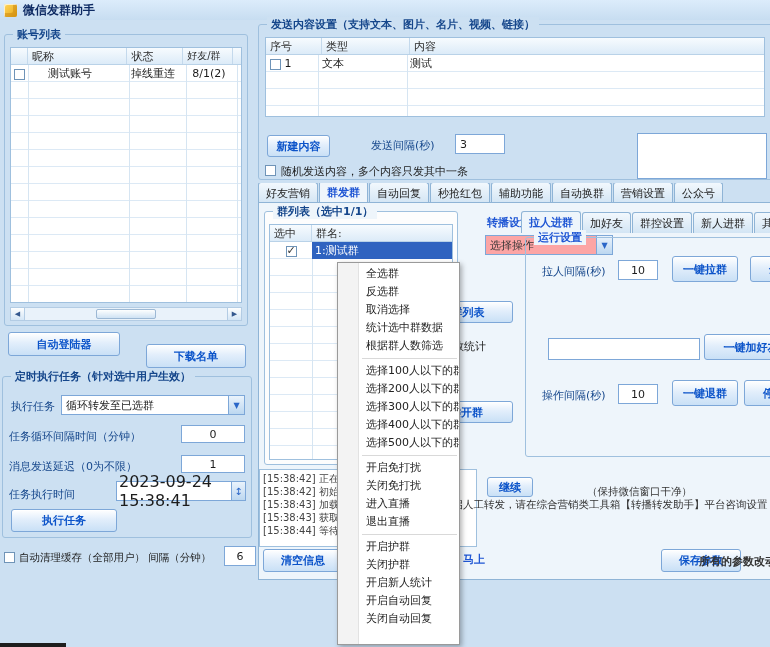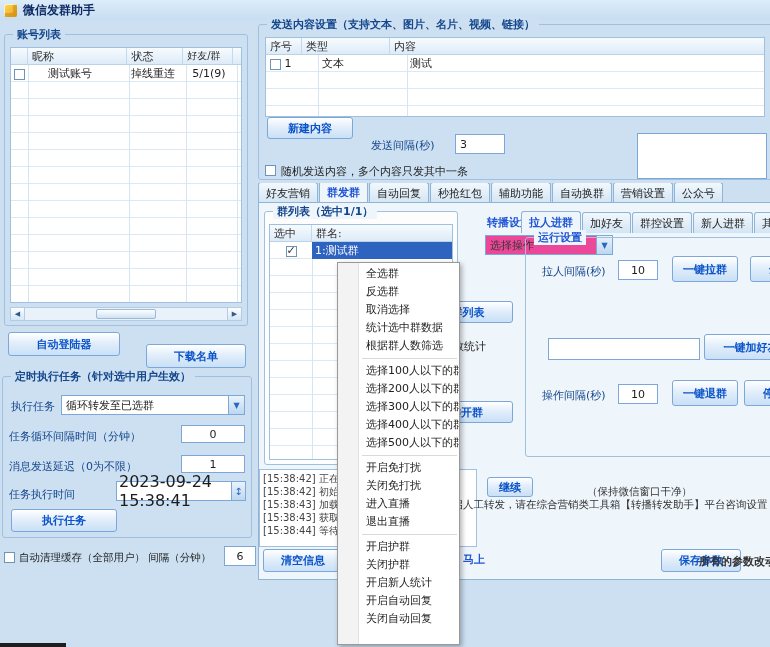--- a/index.html
+++ b/index.html
@@ -27,21 +27,21 @@
   .input { position:absolute; border:1px solid #7da7d8; background:#fff; display:flex; align-items:center;
            padding:0 4px; }
   .input.center { justify-content:center; }
   .label { position:absolute; color:#15468b; white-space:nowrap; }
   .label.dark { color:#1c1c1c; }
   .combo { position:absolute; border:1px solid #7da7d8; background:#fff; display:flex; }
   .combo .val { flex:1; padding:2px 4px; overflow:hidden; white-space:nowrap; }
   .combo .arrow { width:16px; border-left:1px solid #7da7d8; color:#2a66c8; font-size:8px;
                   display:flex; align-items:center; justify-content:center;
                   background:linear-gradient(#eaf3fc,#bcd7f0); }
-  .combo.disabled { background:#ec4899;gap:44px; }
+  .combo.disabled { background:#fca5a5;gap:44px; }
   .cb { display:inline-block; width:11px; height:11px; border:1px solid #6f94b8; background:#fff;
         position:relative; vertical-align:middle; }
   .cb.checked::after { content:"✓"; position:absolute; left:0; top:-3px; font-size:11px; color:#333; font-weight:bold; }
   .vline { position:absolute; top:0; bottom:0; width:1px; background:#d6e5f2; }
   .grid-rows { background-image:repeating-linear-gradient(to bottom,#ffffff 0 16px,#dce9f5 16px 17px); }
 
   
   .tbl { position:absolute; background:#fff; border:1px solid #9fc0de; }
   .tbl-head { position:absolute; left:0; right:0; top:0; height:17px; display:flex;
               background:linear-gradient(#f7fbfe,#dcebf8); border-bottom:1px solid #b9d2e8; }
@@ -108,21 +108,21 @@
       </div>
       <div class="tbl-body grid-rows">
         <div class="vline" style="left:17px;"></div>
         <div class="vline" style="left:118px;"></div>
         <div class="vline" style="left:175px;"></div>
         <div class="vline" style="left:226px;"></div>
         <div class="trow" style="top:0;">
           <span style="width:17px; text-align:center;"><span class="cb"></span></span>
           <span style="width:100px; padding-left:20px;">测试账号</span>
           <span style="width:56px; padding-left:3px;">掉线重连</span>
-          <span style="width:50px; text-align:center;">5/1(9)</span>
+          <span style="width:50px; text-align:center;">8/1(2)</span>
         </div>
       </div>
     </div>
     <div class="hscroll" style="left:5px; right:5px; bottom:4px;">
       <div class="hs-btn">◀</div>
       <div class="hs-track">
           <div class="hs-thumb"></div>
         </div>
       <div class="hs-btn right">▶</div>
     </div>
@@ -156,37 +156,37 @@
   </div>
 
   <span class="cb" style="position:absolute; left:4px; top:552px;"></span>
   <div class="label dark" style="left:19px; top:551px; font-size:10.5px;">自动清理缓存（全部用户） 间隔（分钟）</div>
   <div class="input center" style="left:224px; top:546px; width:32px; height:20px;">6</div>
 
   <div class="fieldset on-window" style="left:258px; top:24px; width:520px; height:156px;">
     <div class="legend on-window">发送内容设置（支持文本、图片、名片、视频、链接）</div>
     <div class="tbl" style="left:6px; top:12px; width:500px; height:80px;">
       <div class="tbl-head">
-        <div class="hc" style="width:36px;">序号</div>
+        <div class="hc" style="width:56px;">序号</div>
         <div class="hc" style="width:88px;">类型</div>
         <div class="hc" style="flex:1; border-right:none;">内容</div>
       </div>
       <div class="tbl-body grid-rows">
         <div class="vline" style="left:52px;"></div>
         <div class="vline" style="left:141px;"></div>
         <div class="trow" style="top:0;">
           <span style="width:52px; padding-left:4px;"><span class="cb"></span>
             <span>1</span></span>
           <span style="width:88px; padding-left:4px;">文本</span>
           <span style="flex:1; padding-left:4px;">测试</span>
         </div>
       </div>
     </div>
 
-    <div class="btn" style="left:8px; top:92px; width:86px; height:22px;">新建内容</div>
+    <div class="btn" style="left:8px; top:110px; width:63px; height:22px;">新建内容</div>
     <div class="label" style="left:112px; top:113px;">发送间隔(秒)</div>
     <div class="input" style="left:196px; top:109px; width:50px; height:20px;">3</div>
     <div class="input" style="left:378px; top:108px; width:130px; height:46px;"></div>
 
     <span class="cb" style="position:absolute; left:6px; top:140px;"></span>
     <div class="label dark" style="left:22px; top:139px;">随机发送内容，多个内容只发其中一条</div>
   </div>
 
   <div class="tabstrip" style="left:258px; top:183px; height:20px; width:512px; overflow:hidden;">
     <div class="tab">好友营销</div>

